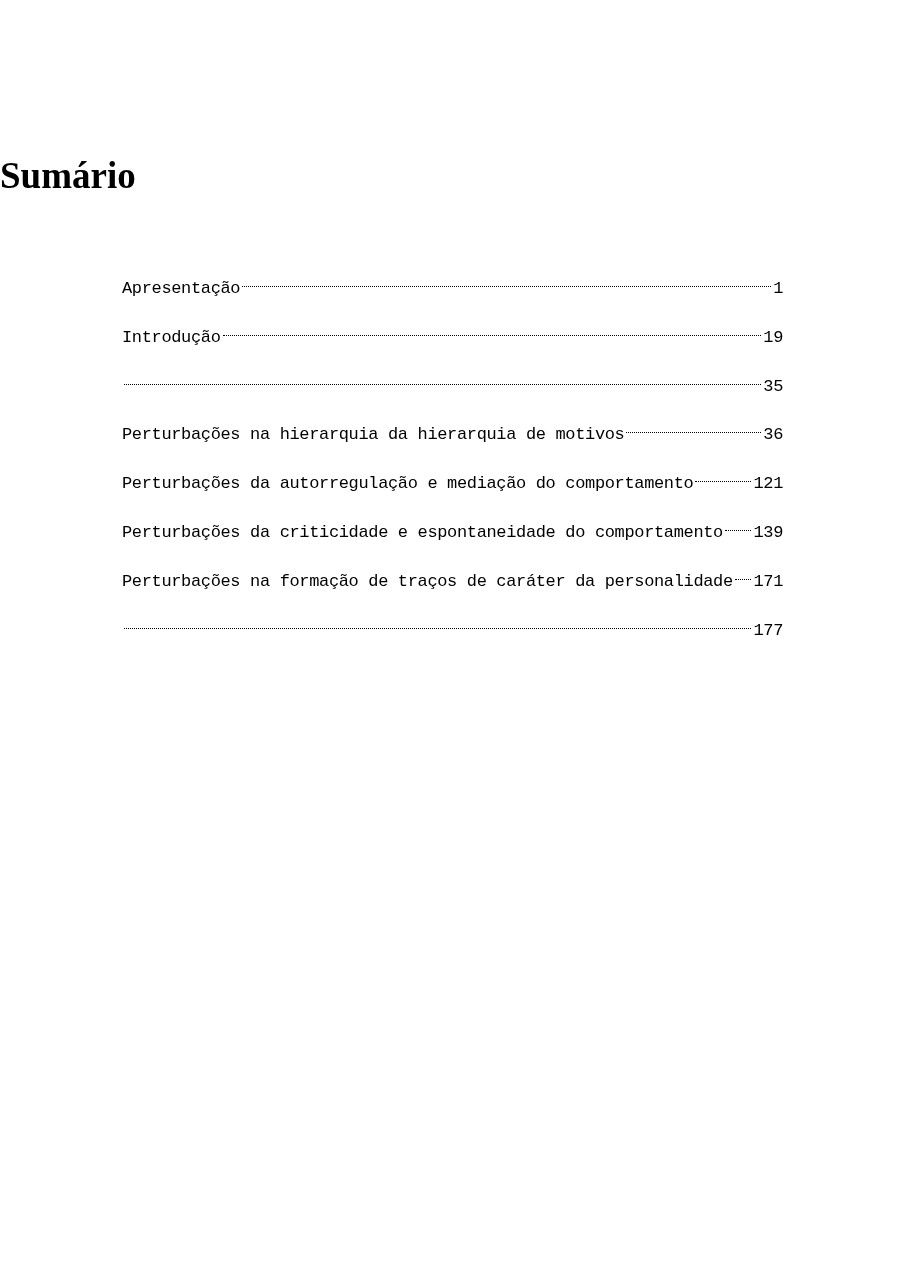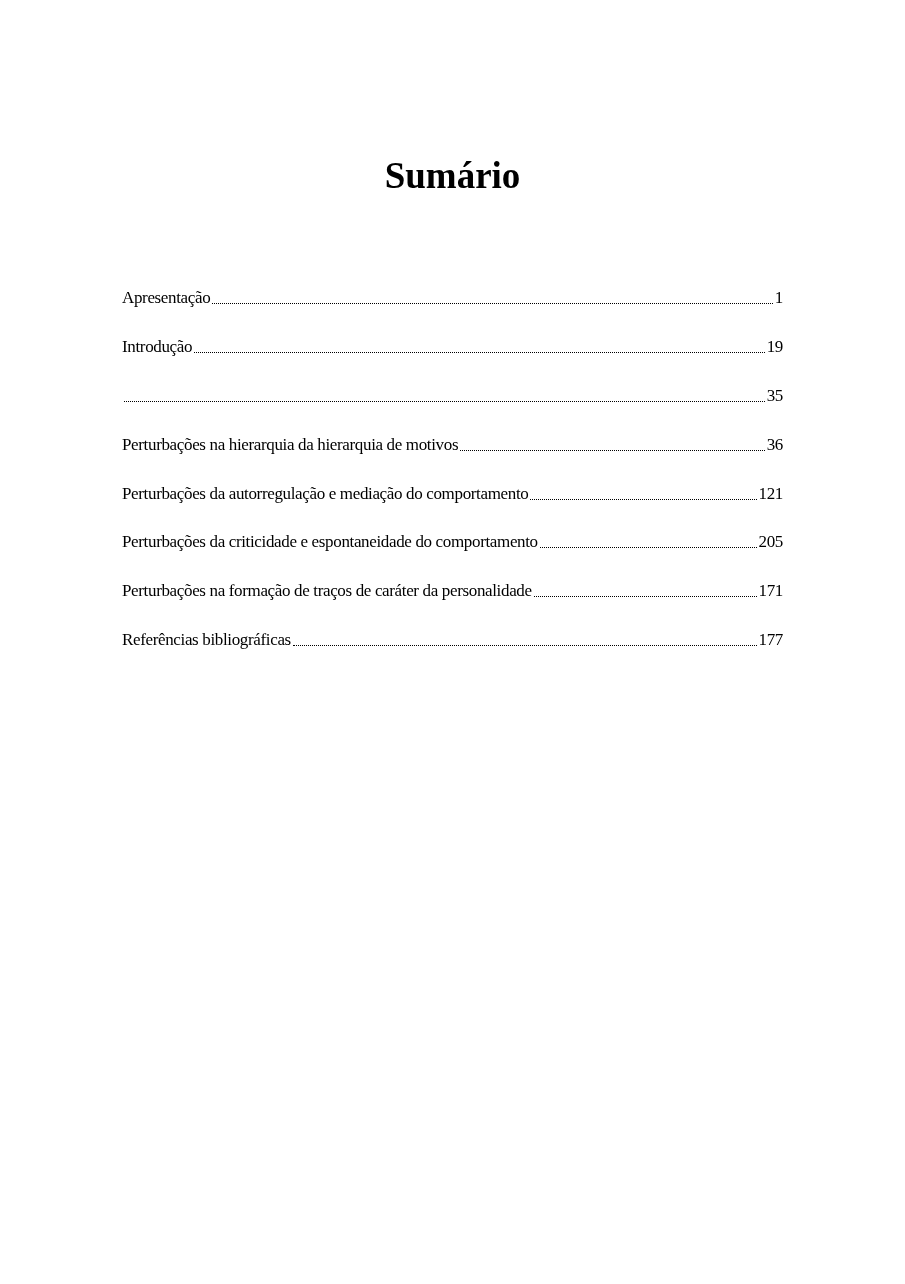--- a/index.html
+++ b/index.html
@@ -19,41 +19,40 @@
       left: 0; top: 0;
       width: 905px;
       height: 1284px;
       background: #ffffff;
     }
     .title {
       position: absolute;
       left: 0;
       top: 152px;
       width: 905px;
-      text-align: center;
       font-family: "Liberation Serif", serif;
       font-weight: bold;
       font-size: 37px;
       line-height: 48px;
       margin: 0;
     }
     .toc {
       position: absolute;
       left: 122px;
       top: 274px;
       width: 661px;
       margin: 0;
       padding: 0;
       list-style: none;
     }
     .toc-item {
       display: flex;
-      align-items: center;
+      align-items: flex-start;
       height: 48.8px;
-      font-family: Liberation Serif, serif;
+      font-family: Liberation Mono, monospace;
       font-size: 17px;
       line-height: 30px;
       letter-spacing: -0.35px;
     }
     .toc-label {
       white-space: nowrap;
       flex: 0 0 auto;
     }
     .toc-leader {
       flex: 1 1 auto;
@@ -103,26 +102,25 @@
       <span class="toc-page">36</span>
     </li>
     <li class="toc-item">
       <span class="toc-label">Perturbações da autorregulação e mediação do comportamento</span>
       <span class="toc-leader"></span>
       <span class="toc-page">121</span>
     </li>
     <li class="toc-item">
       <span class="toc-label">Perturbações da criticidade e espontaneidade do comportamento</span>
       <span class="toc-leader"></span>
-      <span class="toc-page">205</span>
+      <span class="toc-page">139</span>
     </li>
     <li class="toc-item">
       <span class="toc-label">Perturbações na formação de traços de caráter da personalidade</span>
       <span class="toc-leader"></span>
       <span class="toc-page">171</span>
     </li>
     <li class="toc-item">
-      <span class="toc-label">Referências bibliográficas</span>
       <span class="toc-leader"></span>
       <span class="toc-page">177</span>
     </li>
   </ul>
 </div>
 
 </body></html>

